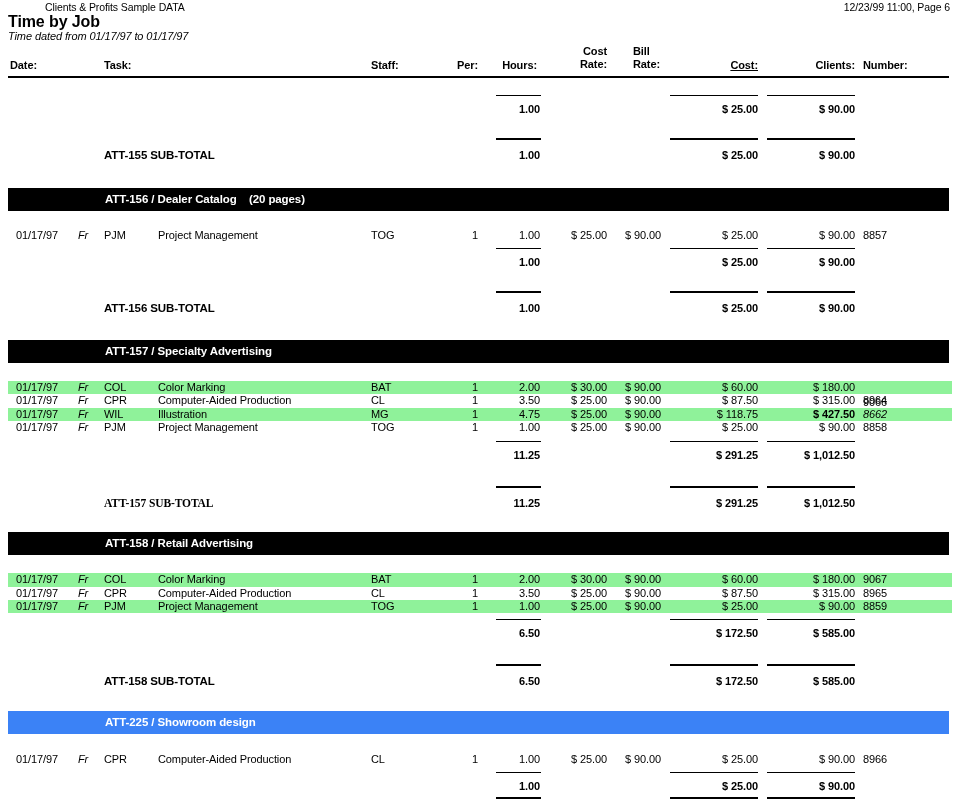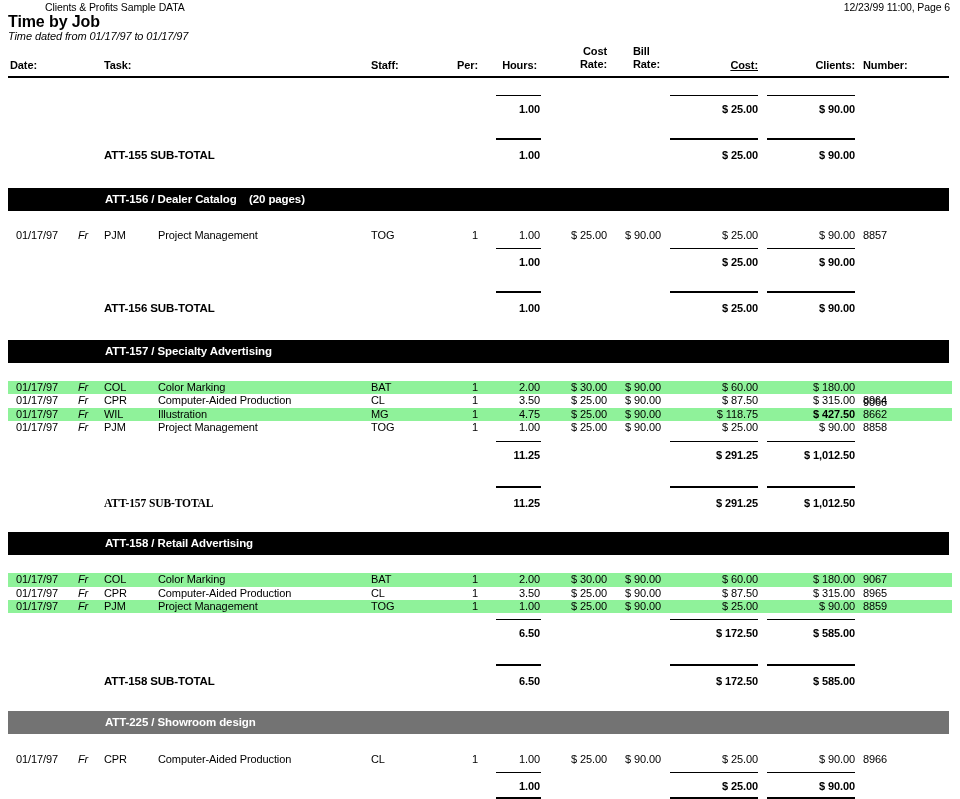--- a/index.html
+++ b/index.html
@@ -126,21 +126,21 @@
       <div class="abs txt i" style="left: 78px; top: 407.5px; width: 22px;">Fr</div>
       <div class="abs txt" style="left: 104px; top: 407.5px; width: 48px;">WIL</div>
       <div class="abs txt" style="left: 158px; top: 407.5px; width: 208px;">Illustration</div>
       <div class="abs txt" style="left: 371px; top: 407.5px; width: 55px;">MG</div>
       <div class="abs txt r" style="left: 438px; top: 407.5px; width: 40px;">1</div>
       <div class="abs txt r" style="left: 480px; top: 407.5px; width: 60px;">4.75</div>
       <div class="abs txt r" style="left: 546px; top: 407.5px; width: 61px;">$ 25.00</div>
       <div class="abs txt r" style="left: 591px; top: 407.5px; width: 70px;">$ 90.00</div>
       <div class="abs txt r" style="left: 668px; top: 407.5px; width: 90px;">$ 118.75</div>
       <div class="abs txt r" style="left: 765px; top: 407.5px; width: 90px; font-weight: bold;">$ 427.50</div>
-      <div class="abs txt" style="left: 863px; top: 407.5px; width: 60px;">8662</div>
+      <div class="abs txt" style="left: 863px; top: 407.5px; width: 60px; font-style: italic;">8662</div>
       <div class="abs txt" style="left: 16px; top: 420.9px; width: 58px;">01/17/97</div>
       <div class="abs txt i" style="left: 78px; top: 420.9px; width: 22px;">Fr</div>
       <div class="abs txt" style="left: 104px; top: 420.9px; width: 48px;">PJM</div>
       <div class="abs txt" style="left: 158px; top: 420.9px; width: 208px;">Project Management</div>
       <div class="abs txt" style="left: 371px; top: 420.9px; width: 55px;">TOG</div>
       <div class="abs txt r" style="left: 438px; top: 420.9px; width: 40px;">1</div>
       <div class="abs txt r" style="left: 480px; top: 420.9px; width: 60px;">1.00</div>
       <div class="abs txt r" style="left: 546px; top: 420.9px; width: 61px;">$ 25.00</div>
       <div class="abs txt r" style="left: 591px; top: 420.9px; width: 70px;">$ 90.00</div>
       <div class="abs txt r" style="left: 668px; top: 420.9px; width: 90px;">$ 25.00</div>
@@ -206,21 +206,21 @@
       <div class="abs txt r b" style="left: 480px; top: 627px; width: 60px;">6.50</div>
       <div class="abs txt r b" style="left: 668px; top: 627px; width: 90px;">$ 172.50</div>
       <div class="abs txt r b" style="left: 765px; top: 627px; width: 90px;">$ 585.00</div>
       <div class="abs rule" style="left: 496px; top: 664px; width: 45px; height: 2px;"></div>
       <div class="abs rule" style="left: 670px; top: 664px; width: 88px; height: 2px;"></div>
       <div class="abs rule" style="left: 767px; top: 664px; width: 88px; height: 2px;"></div>
       <div class="abs txt b subtotal-label" style="left: 104px; top: 675px;">ATT-158 SUB-TOTAL</div>
       <div class="abs txt r b" style="left: 480px; top: 675px; width: 60px;">6.50</div>
       <div class="abs txt r b" style="left: 668px; top: 675px; width: 90px;">$ 172.50</div>
       <div class="abs txt r b" style="left: 765px; top: 675px; width: 90px;">$ 585.00</div>
-      <div class="abs band" style="left: 8px; top: 711px; width: 941px; background: #737373;">
+      <div class="abs band" style="left: 8px; top: 711px; width: 941px; background: #3b82f6;">
         <div class="band-label" style="color: rgb(255, 255, 255);">ATT-225 / Showroom design</div>
       </div>
       <div class="abs txt" style="left: 16px; top: 753px; width: 58px;">01/17/97</div>
       <div class="abs txt i" style="left: 78px; top: 753px; width: 22px;">Fr</div>
       <div class="abs txt" style="left: 104px; top: 753px; width: 48px;">CPR</div>
       <div class="abs txt" style="left: 158px; top: 753px; width: 208px;">Computer-Aided Production</div>
       <div class="abs txt" style="left: 371px; top: 753px; width: 55px;">CL</div>
       <div class="abs txt r" style="left: 438px; top: 753px; width: 40px;">1</div>
       <div class="abs txt r" style="left: 480px; top: 753px; width: 60px;">1.00</div>
       <div class="abs txt r" style="left: 546px; top: 753px; width: 61px;">$ 25.00</div>

